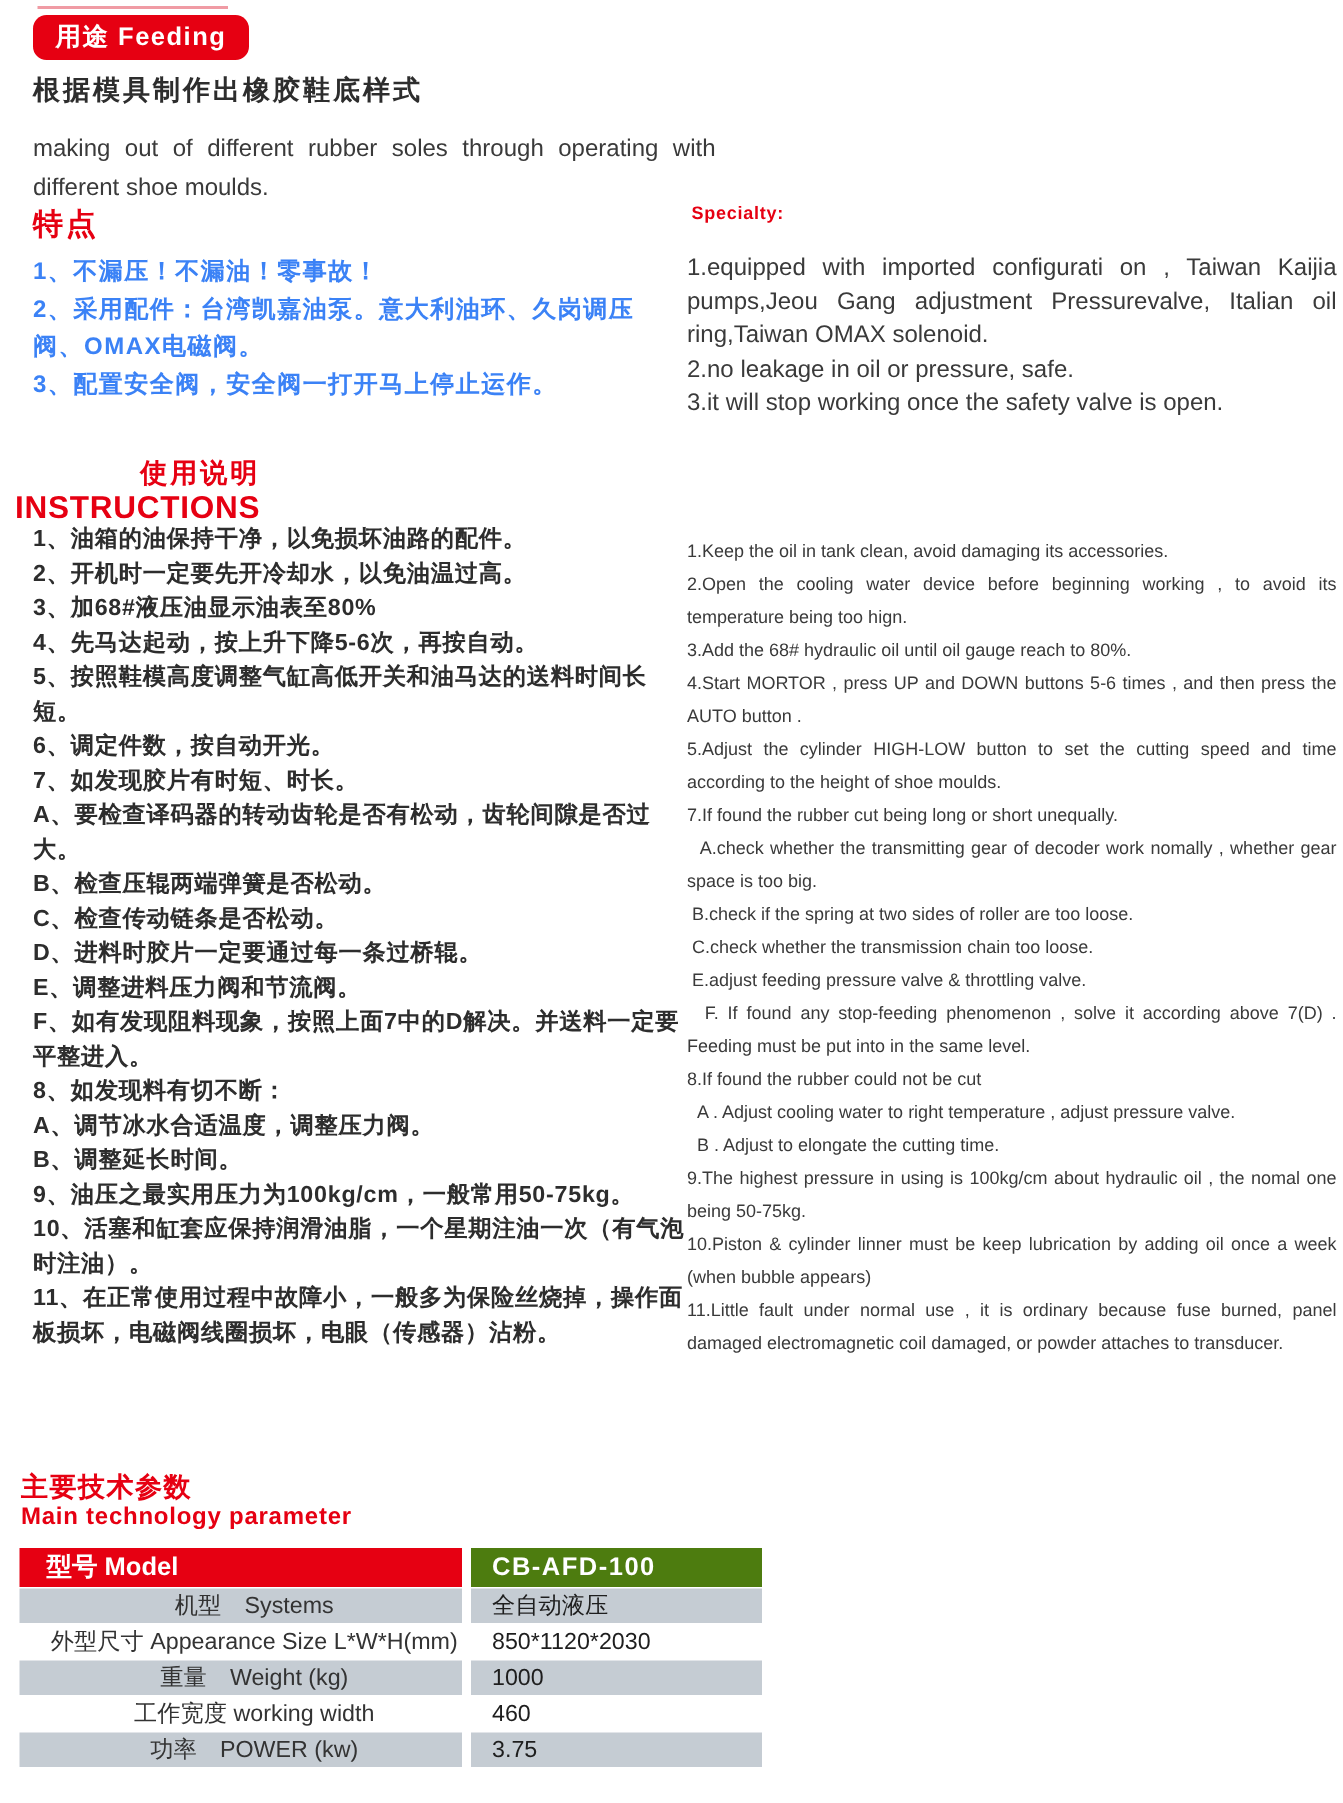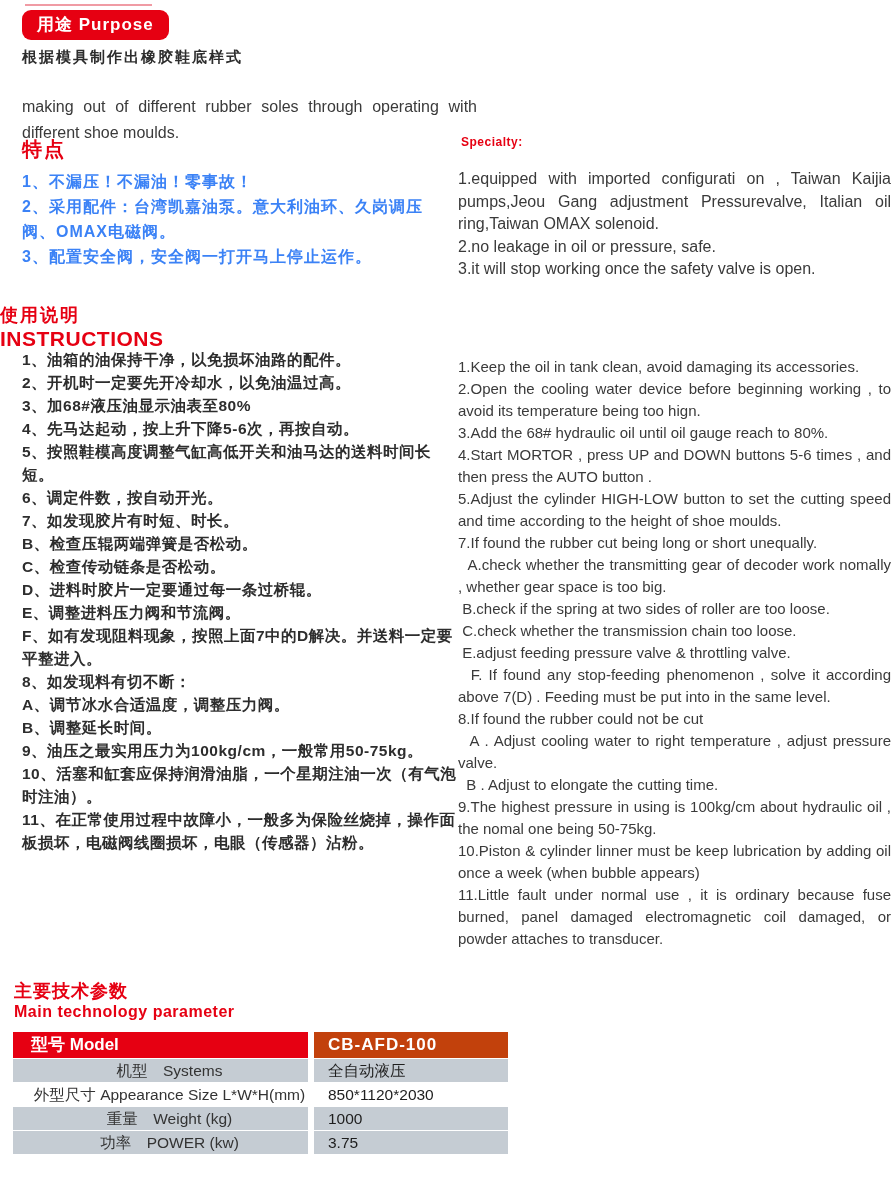--- a/index.html
+++ b/index.html
@@ -6,65 +6,65 @@
   .page{
     position:relative;width:895px;height:1202px;background:#ffffff;overflow:hidden;
     font-family:"Liberation Sans","DejaVu Sans",sans-serif;color:#303030;
   }
   .top-line{position:absolute;left:25px;top:4px;width:127px;height:2px;background:#f09ba4;}
   .badge{
     position:absolute;left:22px;top:10px;background:#e60012;color:#ffffff;
     border-radius:9px;padding:3px 15px 4px 15px;font-size:17px;font-weight:bold;letter-spacing:1px;
   }
   .intro{position:absolute;left:22px;top:48px;width:455px;}
-  .intro-zh{margin:0 0 27px 0;font-size:15px;font-weight:bold;color:#2d2d2d;letter-spacing:2px;}
+  .intro-zh{margin:0 0 15px 0;font-size:18px;font-weight:bold;color:#2d2d2d;letter-spacing:2px;}
   .intro-en{margin:0;font-size:16px;line-height:26px;text-align:justify;color:#3a3a3a;}
 
   .features-title{position:absolute;left:22px;top:136px;margin:0;color:#e60012;font-size:20px;font-weight:bold;letter-spacing:2px;}
   .features-list{position:absolute;left:22px;top:169px;width:432px;}
   .features-list p{margin:0;font-size:16px;line-height:25px;color:#3b82f6;font-weight:bold;letter-spacing:1px;}
 
   .specialty-title{position:absolute;left:461px;top:135px;margin:0;color:#e60012;font-size:12px;font-weight:bold;letter-spacing:0.5px;}
   .specialty-list{position:absolute;left:458px;top:168px;width:433px;}
   .specialty-list p{margin:0;font-size:16px;line-height:22.5px;text-align:justify;color:#3a3a3a;}
 
-  .instr-heading{position:absolute;left:0;top:303px;}
+  .instr-heading{position:absolute;left:10px;top:303px;text-align:right;}
   .instr-heading h2{margin:0;color:#e60012;font-weight:bold;}
   .instr-zh{font-size:18px;letter-spacing:2px;}
   .instr-en{font-size:21px;letter-spacing:0.5px;}
 
   .instr-left{position:absolute;left:22px;top:348px;width:440px;}
   .instr-left div{font-size:15.5px;line-height:23px;color:#2d2d2d;font-weight:bold;letter-spacing:0.5px;}
 
   .instr-right{position:absolute;left:458px;top:356px;width:433px;}
-  .instr-right p{margin:0;font-size:15px;line-height:22px;text-align:justify;color:#3a3a3a;white-space:pre-wrap;}
+  .instr-right p{margin:0;font-size:12px;line-height:22px;text-align:justify;color:#3a3a3a;white-space:pre-wrap;}
 
   .params-heading{position:absolute;left:14px;top:979px;}
   .params-heading h2{margin:0;color:#e60012;font-weight:bold;}
   .params-zh{font-size:18px;letter-spacing:1px;}
   .params-en{font-size:16px;letter-spacing:0.5px;}
 
   .spec-table{position:absolute;left:13px;top:1032px;width:495px;}
   .t-header{display:flex;gap:6px;height:26px;font-weight:bold;font-size:17px;color:#ffffff;}
   .t-header .t-label{background:#e60012;width:277px;padding-left:18px;line-height:26px;}
-  .t-header .t-value{background:#c2410c;flex:1;padding-left:14px;line-height:26px;letter-spacing:1px;}
+  .t-header .t-value{background:#4d7c0f;flex:1;padding-left:14px;line-height:26px;letter-spacing:1px;}
   .t-row{display:flex;gap:6px;height:23px;margin-top:1px;font-size:15.5px;line-height:23px;}
   .t-row .t-label{width:277px;padding-left:18px;color:#333333;text-align:center;}
   .t-row .t-value{flex:1;padding-left:14px;color:#1e1e1e;font-weight:normal;}
   .t-row.gray .t-label,.t-row.gray .t-value{background:#c5ccd3;}
   .t-row.white .t-label,.t-row.white .t-value{background:#ffffff;}
 </style>
 </head>
 <body>
 
 <div class="page">
 
   <div class="top-line"></div>
 
-  <div class="badge">用途 Purpose</div>
+  <div class="badge">用途 Feeding</div>
 
   <div class="intro">
     <p class="intro-zh">根据模具制作出橡胶鞋底样式</p>
     <p class="intro-en">making out of different rubber soles through operating with different shoe moulds.</p>
   </div>
 
   <h2 class="features-title">特点</h2>
   <div class="features-list">
     <p>1、不漏压！不漏油！零事故！</p>
     <p>2、采用配件：台湾凯嘉油泵。意大利油环、久岗调压阀、OMAX电磁阀。</p>
@@ -84,20 +84,21 @@
   </div>
 
   <div class="instr-left">
     <div>1、油箱的油保持干净，以免损坏油路的配件。</div>
     <div>2、开机时一定要先开冷却水，以免油温过高。</div>
     <div>3、加68#液压油显示油表至80%</div>
     <div>4、先马达起动，按上升下降5-6次，再按自动。</div>
     <div>5、按照鞋模高度调整气缸高低开关和油马达的送料时间长短。</div>
     <div>6、调定件数，按自动开光。</div>
     <div>7、如发现胶片有时短、时长。</div>
+    <div>A、要检查译码器的转动齿轮是否有松动，齿轮间隙是否过大。</div>
     <div>B、检查压辊两端弹簧是否松动。</div>
     <div>C、检查传动链条是否松动。</div>
     <div>D、进料时胶片一定要通过每一条过桥辊。</div>
     <div>E、调整进料压力阀和节流阀。</div>
     <div>F、如有发现阻料现象，按照上面7中的D解决。并送料一定要平整进入。</div>
     <div>8、如发现料有切不断：</div>
     <div>A、调节冰水合适温度，调整压力阀。</div>
     <div>B、调整延长时间。</div>
     <div>9、油压之最实用压力为100kg/cm，一般常用50-75kg。</div>
     <div>10、活塞和缸套应保持润滑油脂，一个星期注油一次（有气泡时注油）。</div>
@@ -139,19 +140,23 @@
       <div class="t-value">全自动液压</div>
     </div>
     <div class="t-row white">
       <div class="t-label">外型尺寸 Appearance Size L*W*H(mm)</div>
       <div class="t-value">850*1120*2030</div>
     </div>
     <div class="t-row gray">
       <div class="t-label">重量　Weight (kg)</div>
       <div class="t-value">1000</div>
     </div>
+    <div class="t-row white">
+      <div class="t-label">工作宽度 working  width</div>
+      <div class="t-value">460</div>
+    </div>
     <div class="t-row gray">
       <div class="t-label">功率　POWER (kw)</div>
       <div class="t-value">3.75</div>
     </div>
   </div>
 
 </div>
 
 </body></html>

